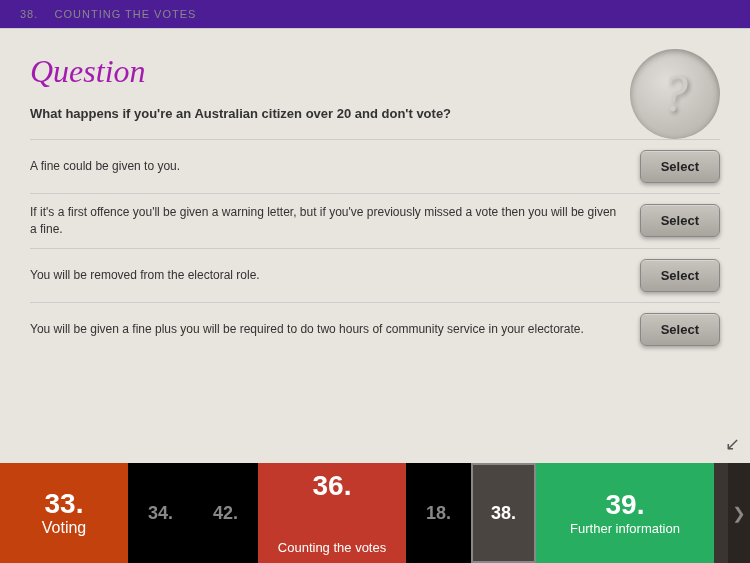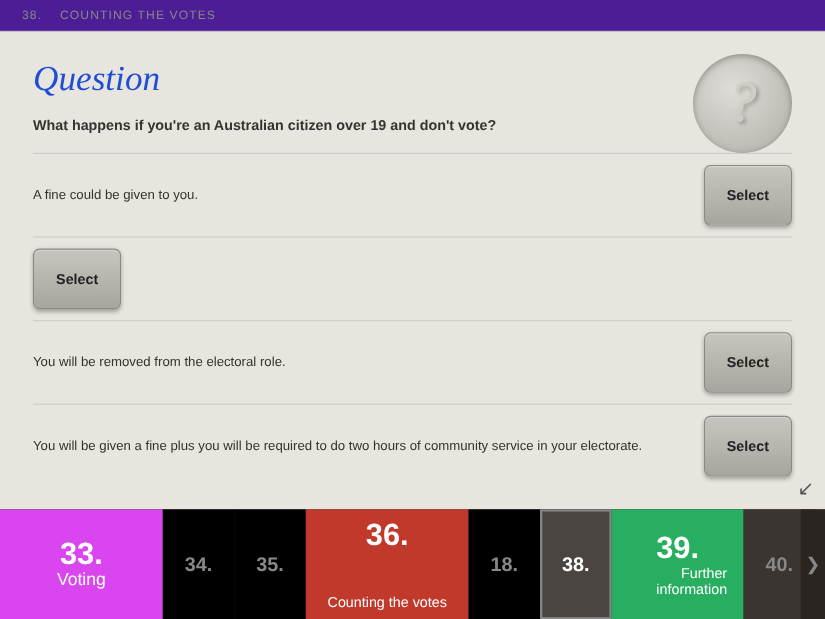--- a/index.html
+++ b/index.html
@@ -32,21 +32,21 @@
     #main {
       background: #e8e4de;
       padding: 24px 30px 16px 30px;
       height: 463px;
       position: relative;
       overflow: hidden;
     }
 
     
     #question-title {
-      color: #1d4ed8;
+      color: #a21caf;
       font-size: 32px;
       font-style: italic;
       font-weight: normal;
       margin-bottom: 16px;
     }
 
     
     #question-icon {
       position: absolute;
       top: 20px;
@@ -99,21 +99,21 @@
       line-height: 1.4;
     }
     .select-btn {
       background: linear-gradient(to bottom, #c8c4be, #a8a49e);
       border: 1px solid #888;
       border-radius: 6px;
       color: #222;
       font-family: Arial, sans-serif;
       font-size: 13px;
       font-weight: bold;
-      padding: 19px 20px;
+      padding: 8px 20px;
       cursor: pointer;
       min-width: 80px;
       text-align: center;
       box-shadow: 0 2px 4px rgba(0,0,0,0.3), inset 0 1px 0 rgba(255,255,255,0.3);
       flex-shrink: 0;
     }
 
     
     #bottom-nav {
       position: absolute;
@@ -133,22 +133,22 @@
       align-items: center;
       justify-content: center;
       height: 100%;
       cursor: pointer;
       font-family: Arial, sans-serif;
       color: #fff;
       flex-shrink: 0;
     }
 
     .nav-item-blue {
-      background: #d946ef;
-      width: 148px;
+      background: #c2410c;
+      width: 128px;
       padding: 10px;
     }
     .nav-item-blue .nav-number {
       font-size: 28px;
       font-weight: bold;
       line-height: 1.1;
     }
     .nav-item-blue .nav-label {
       font-size: 16px;
     }
@@ -181,22 +181,22 @@
       background: #4a4540;
       width: 65px;
       font-size: 18px;
       font-weight: bold;
       color: #fff;
       border: 2px solid #888;
     }
 
     .nav-item-green {
       background: #27ae60;
-      width: 120px;
-      padding: 15px;
+      width: 178px;
+      padding: 26px;
     }
     .nav-item-green .nav-number {
       font-size: 28px;
       font-weight: bold;
       line-height: 1.1;
     }
     .nav-item-green .nav-label {
       font-size: 13px;
       text-align: right;
     }
@@ -245,28 +245,29 @@
 </div>
 
 <div id="main">
 
   <div id="question-icon">
     <span>?</span>
   </div>
 
   <h1 id="question-title">Question</h1>
 
-  <p id="question-text">What happens if you're an Australian citizen over 19 and don't vote?</p>
+  <p id="question-text">What happens if you're an Australian citizen over 20 and don't vote?</p>
 
   <ul id="answers-list">
   <li class="answer-row">
         <span class="answer-text">A fine could be given to you.</span>
         <button class="select-btn">Select</button>
       </li>
       <li class="answer-row">
+        <span class="answer-text">If it's a first offence you'll be given a warning letter, but if you've previously missed a vote then you will be given a fine.</span>
         <button class="select-btn">Select</button>
       </li>
       <li class="answer-row">
         <span class="answer-text">You will be removed from the electoral role.</span>
         <button class="select-btn">Select</button>
       </li>
       <li class="answer-row">
         <span class="answer-text">You will be given a fine plus you will be required to do two hours of community service in your electorate.</span>
         <button class="select-btn">Select</button>
       </li>
@@ -279,21 +280,21 @@
 <div id="bottom-nav">
 
 <div class="nav-item nav-item-blue">
       <span class="nav-number">33.</span>
       <span class="nav-label">Voting</span>
     </div>
     <div class="nav-item nav-item-small">
       <span>34.</span>
     </div>
     <div class="nav-item nav-item-small">
-      <span>35.</span>
+      <span>42.</span>
     </div>
     <div class="nav-item nav-item-red">
       <span class="nav-number">36.</span>
       <span class="nav-label">Counting the votes</span>
     </div>
     <div class="nav-item nav-item-small">
       <span>18.</span>
     </div>
     <div class="nav-item nav-item-active">
       <span>38.</span>

